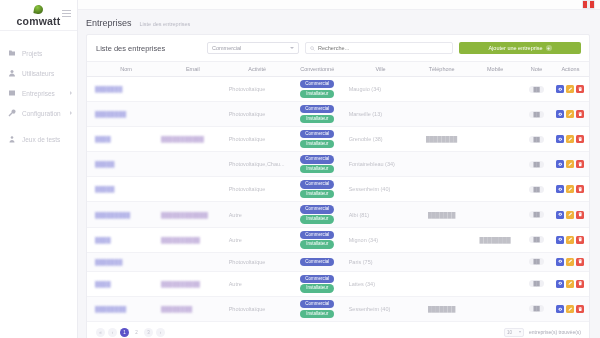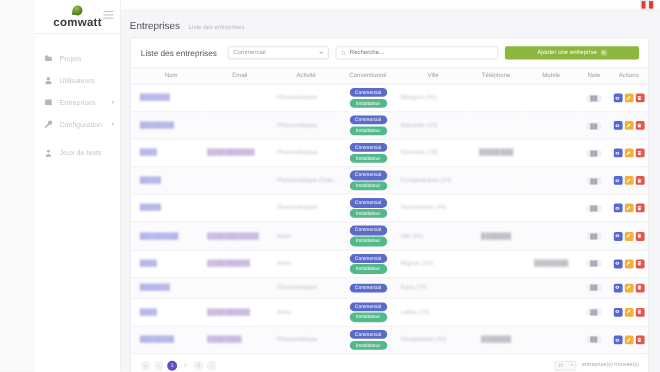--- a/index.html
+++ b/index.html
@@ -2,21 +2,21 @@
 <html><head>
 <meta charset="utf-8">
 <style>
   * { box-sizing: border-box; margin: 0; padding: 0; }
   html, body {
     width: 600px; height: 338px;
     font-family: "Liberation Sans", sans-serif;
     background: #f4f4f7;
     overflow: hidden;
   }
-  .app { position: relative; width: 600px; height: 338px; display: flex; background: #fafafa; padding-left: 32px; }
+  .app { position: relative; width: 600px; height: 338px; display: flex; background: #fafafa; }
 
   
   .sidebar {
     width: 78px; height: 338px; background: #ffffff;
     border-right: 1px solid #ececf1;
     display: flex; flex-direction: column; flex: 0 0 78px;
   }
   .brand {
     height: 28px; display: flex; align-items: center; justify-content: center;
     gap: 3px; padding-top: 4px; position: relative;

